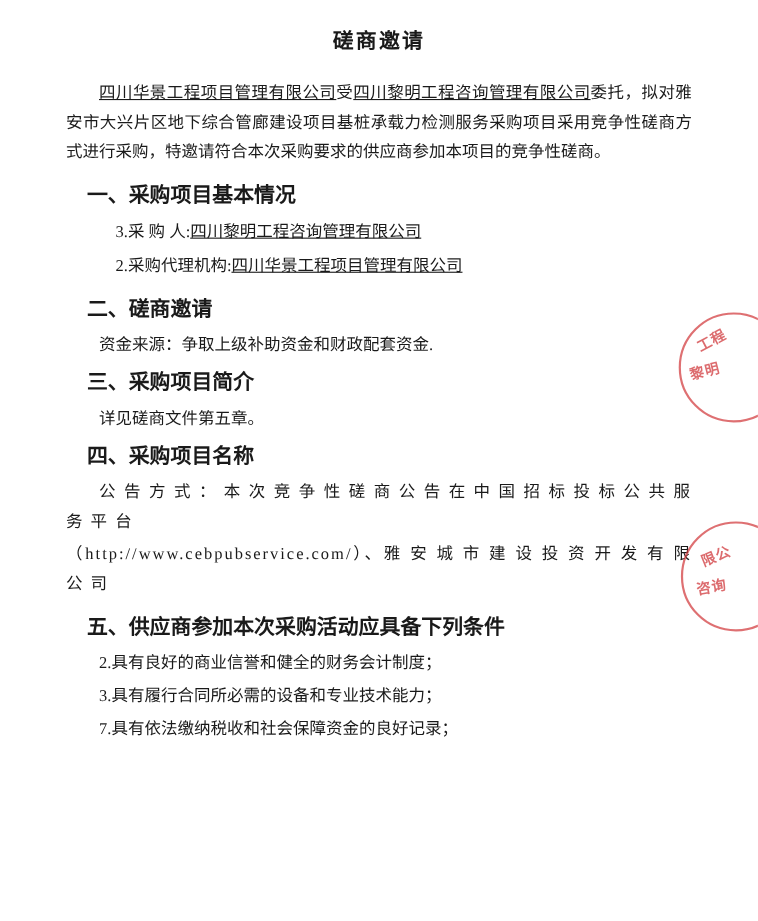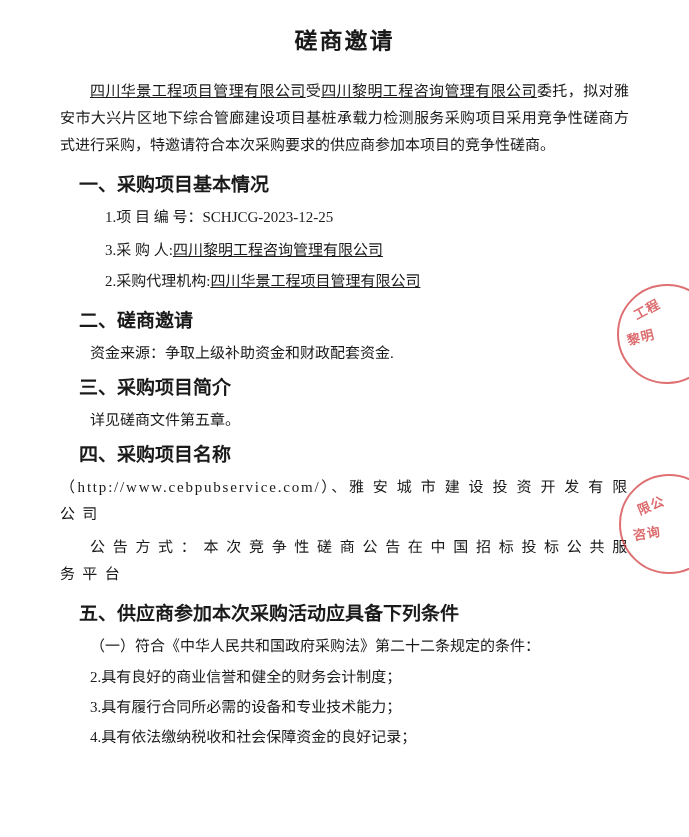--- a/index.html
+++ b/index.html
@@ -17,21 +17,21 @@
   }
   .page {
     position: relative;
     width: 689px;
     height: 837px;
     box-sizing: border-box;
     padding: 0 60px;
   }
   .doc-title {
     text-align: center;
-    font-size: 23px;
+    font-size: 19px;
     font-weight: bold;
     letter-spacing: 2px;
     margin-top: 22px;
     margin-bottom: 22px;
   }
   p {
     margin: 0;
     font-size: 15px;
     line-height: 27px;
     text-align: justify;
@@ -119,49 +119,45 @@
 <div class="page">
 
   <div class="doc-title">磋商邀请</div>
 
   <p class="intro">
     <span class="u">四川华景工程项目管理有限公司</span><span>受</span><span class="u">四川黎明工程咨询管理有限公司</span><span>委托，拟对雅安市大兴片区地下综合管廊建设项目基桩承载力检测服务采购项目采用竞争性磋商方式进行采购，特邀请符合本次采购要求的供应商参加本项目的竞争性磋商。</span>
   </p>
 
   <p class="section-head">一、采购项目基本情况</p>
 
-  <p class="item-cont2">
-    <span>1.项  目  编  号：</span><span>SCHJCG-2023-12-25</span>
-  </p>
 
 
   <p class="item-cont2 mt6">
     <span>3.采    购    人:</span><span class="u">四川黎明工程咨询管理有限公司</span>
   </p>
 
   <p class="item-cont2">
     <span>2.采购代理机构:</span><span class="u">四川华景工程项目管理有限公司</span>
   </p>
 
   <p class="section-head">二、磋商邀请</p>
   <p class="blockline mt6">资金来源：争取上级补助资金和财政配套资金.</p>
 
   <p class="section-head mt10">三、采购项目简介</p>
   <p class="blockline">详见磋商文件第五章。</p>
 
   <p class="section-head mt10">四、采购项目名称</p>
+  <p class="justify-ls mt6">公 告 方 式 ： 本 次 竞 争 性 磋 商 公 告 在 中 国 招 标 投 标 公 共 服 务 平 台</p>
   <p class="justify-ls no-indent">（http://www.cebpubservice.com/）、雅 安 城 市 建 设 投 资 开 发 有 限 公 司</p>
-  <p class="justify-ls mt6">公 告 方 式 ： 本 次 竞 争 性 磋 商 公 告 在 中 国 招 标 投 标 公 共 服 务 平 台</p>
 
   <p class="section-head mt12">五、供应商参加本次采购活动应具备下列条件</p>
-  <p class="blockline mt6">（一）符合《中华人民共和国政府采购法》第二十二条规定的条件：</p>
 
   <p class="list-item">2.具有良好的商业信誉和健全的财务会计制度；</p>
   <p class="list-item">3.具有履行合同所必需的设备和专业技术能力；</p>
-  <p class="list-item">4.具有依法缴纳税收和社会保障资金的良好记录；</p>
+  <p class="list-item">7.具有依法缴纳税收和社会保障资金的良好记录；</p>
 
   <div class="seal seal-1">
     <span class="seal-txt s1a">工程</span>
     <span class="seal-txt s1b">黎明</span>
   </div>
 
   <div class="seal seal-2">
     <span class="seal-txt s2a">限公</span>
     <span class="seal-txt s2b">咨询</span>
   </div>

